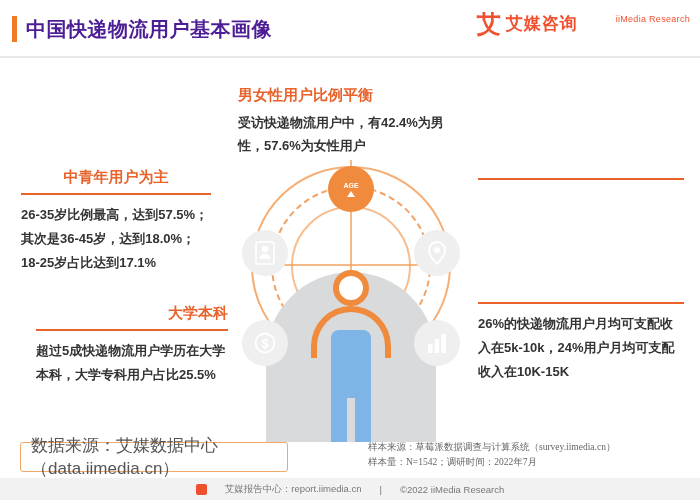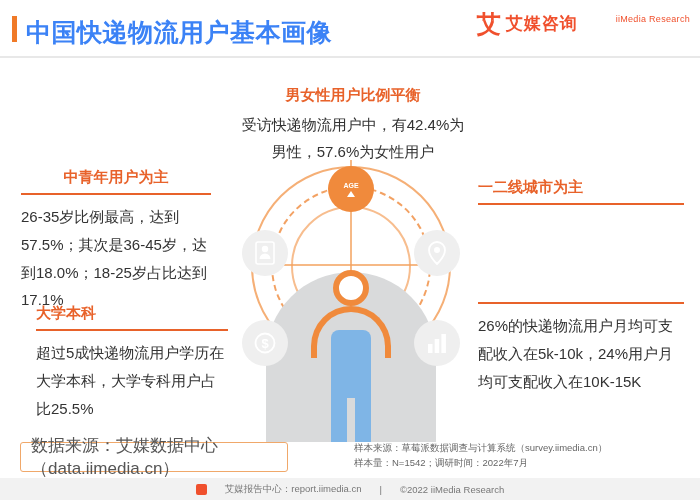--- a/index.html
+++ b/index.html
@@ -25,23 +25,23 @@
   }
   .header-accent {
     position: absolute;
     left: 12px; top: 16px;
     width: 5px; height: 26px;
     background: #f07a28;
   }
   .header-title {
     position: absolute;
     left: 26px; top: 16px;
-    font-size: 25px;
+    font-size: 20px;
     font-weight: bold;
-    color: #3b82f6;
+    color: #4c1d95;
     letter-spacing: 0.5px;
   }
   .logo {
     position: absolute;
     right: 10px; top: 12px;
     display: flex;
     align-items: center;
     gap: 5px;
   }
   .logo-mark {
@@ -167,57 +167,59 @@
 
   
   .callout { position: absolute; }
   .callout-title {
     font-size: 15px;
     font-weight: bold;
     color: #e8622a;
     margin-bottom: 6px;
   }
   .callout-body {
-    font-size: 15px;
+    font-size: 13px;
     color: #333333;
     line-height: 1.85;
-  }
-
-  .c-gender { left: 238px; top: 86px; width: 230px; text-align: center; }
+    font-weight: bold;
+  }
+
+  .c-gender { left: 238px; top: 86px; width: 230px; text-align: left; }
   .c-gender .callout-title { font-size: 15px; }
   .c-gender .callout-body { line-height: 1.8; }
 
   .c-age { left: 21px; top: 168px; width: 190px; }
   .c-age .callout-title { text-align: center; }
 
   .c-city { left: 478px; top: 178px; width: 206px; }
   .c-edu  { left: 36px;  top: 304px; width: 192px; }
-  .c-edu .callout-title { text-align: left; }
+  .c-edu .callout-title { text-align: right; }
   .c-income { left: 478px; top: 302px; width: 206px; }
 
   .title-rule { width: 100%; height: 2px; background: #e8622a; margin-bottom: 8px; }
 
   
   .source-box {
     position: absolute;
     left: 20px; top: 442px;
     width: 268px; height: 30px;
     border: 1.5px solid #f0a86a;
     border-radius: 3px;
     display: flex;
     align-items: center;
     padding-left: 10px;
   }
   .source-box span { font-size: 17px; color: #555555; }
 
   .sample-info {
     position: absolute;
-    right: 16px; top: 440px;
+    right: 2px; top: 440px;
     text-align: left;
     width: 330px;
+    font-family: Liberation Serif, serif;
   }
   .sample-info div {
     font-size: 9.5px;
     color: #666666;
     line-height: 1.6;
   }
 
   .footer-bar {
     position: absolute;
     left: 0; bottom: 0;
@@ -313,21 +315,20 @@
     <div class="callout-body">受访快递物流用户中，有42.4%为男性，57.6%为女性用户</div>
   </div>
 
   <div class="callout c-age">
     <div class="callout-title">中青年用户为主</div>
     <div class="title-rule"></div>
     <div class="callout-body">26-35岁比例最高，达到57.5%；其次是36-45岁，达到18.0%；18-25岁占比达到17.1%</div>
   </div>
 
   <div class="callout c-city">
-    <div class="callout-title">一二线城市为主</div>
     <div class="title-rule"></div>
   </div>
 
   <div class="callout c-edu">
     <div class="callout-title">大学本科</div>
     <div class="title-rule"></div>
     <div class="callout-body">超过5成快递物流用户学历在大学本科，大学专科用户占比25.5%</div>
   </div>
 
   <div class="callout c-income">

